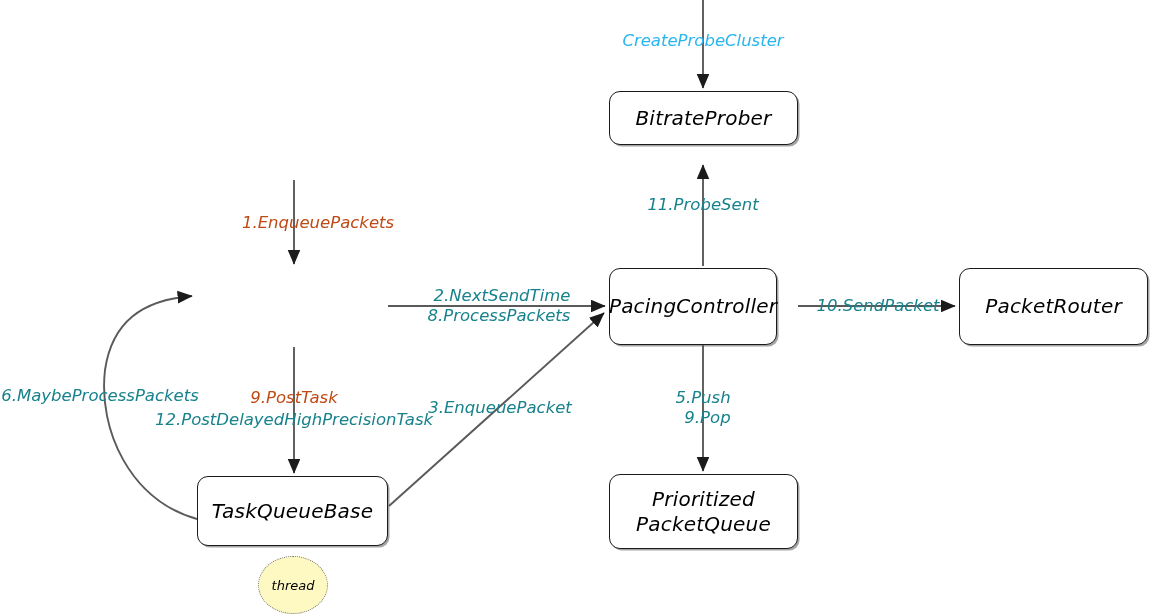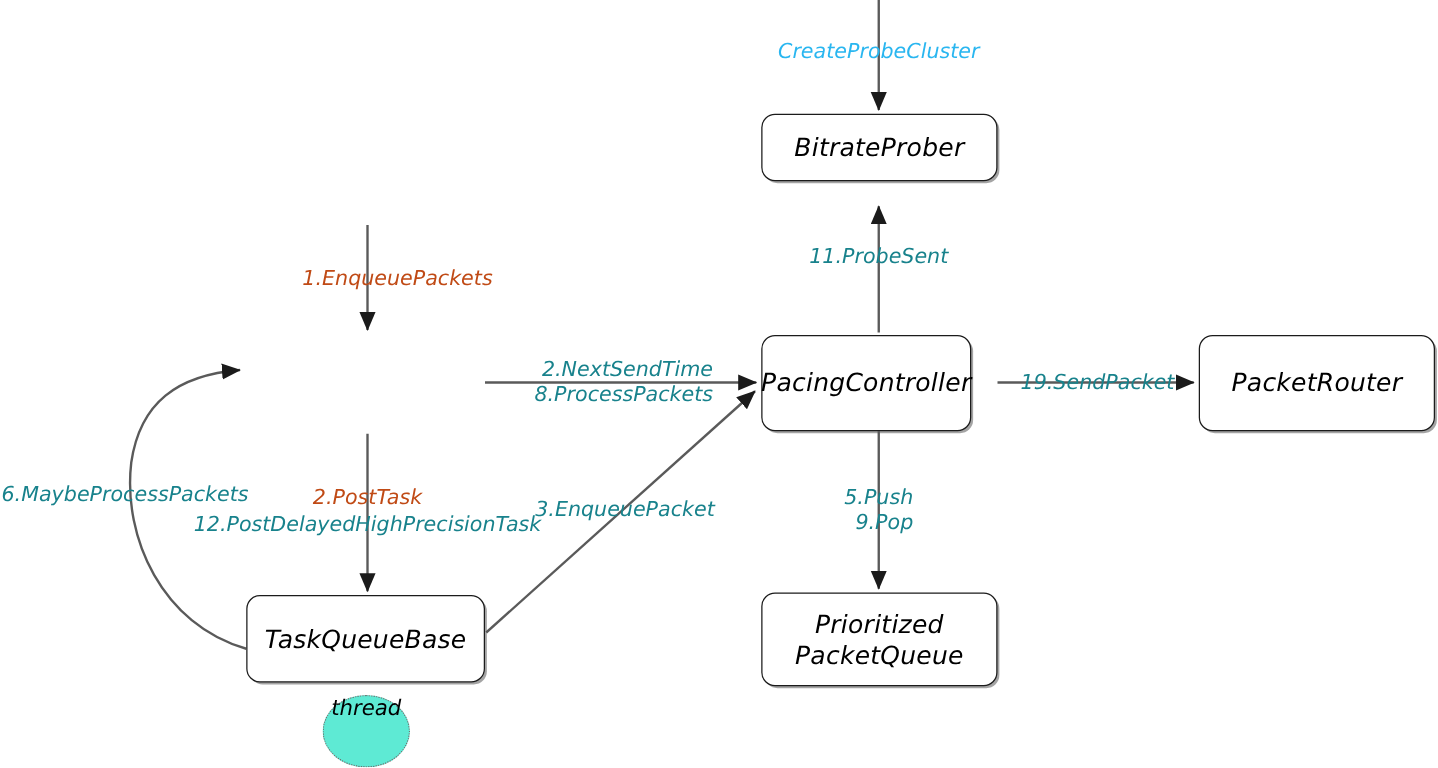--- a/index.html
+++ b/index.html
@@ -38,27 +38,28 @@
     line-height:1.22;
     letter-spacing:.2px;
     box-shadow:2px 2px 0 -0.5px rgba(90,90,90,.55);
   }
   .node span{display:block;white-space:pre-line;}
   .thread-node{
     position:absolute;
     box-sizing:border-box;
     border:1.7px dotted #6e6e6e;
     border-radius:50%;
-    background:#5eead4;
+    background:#fef9c3;
     display:flex;
+    align-items:center;
     justify-content:center;
     color:#000000;
     font-family:"DejaVu Sans", sans-serif;
     font-style:italic;
-    font-size:17px;
+    font-size:13px;
   }
   .lbl{
     position:absolute;
     font-family:"DejaVu Sans", sans-serif;
     font-style:italic;
     font-size:16.5px;
     line-height:1.22;
     white-space:nowrap;
     color:#18828c;
   }
@@ -139,34 +140,34 @@
   <div class="lbl teal center" style="left:703px;top:195px;">
     <span class="ln">11.ProbeSent</span>
   </div>
 
   <div class="lbl teal center" style="left:499px;top:286px;">
     <span class="ln">2.NextSendTime</span>
     <span class="ln">8.ProcessPackets</span>
   </div>
 
   <div class="lbl teal center" style="left:878px;top:296px;">
-    <span class="ln">19.SendPacket</span>
+    <span class="ln">10.SendPacket</span>
   </div>
 
   <div class="lbl teal center" style="left:703px;top:388px;">
     <span class="ln">5.Push</span>
     <span class="ln">9.Pop</span>
   </div>
 
   <div class="lbl teal center" style="left:100px;top:386px;">
     <span class="ln">6.MaybeProcessPackets</span>
   </div>
 
   <div class="lbl orange center" style="left:294px;top:388px;">
-    <span class="ln">2.PostTask</span>
+    <span class="ln">9.PostTask</span>
   </div>
 
   <div class="lbl teal center" style="left:294px;top:410px;">
     <span class="ln">12.PostDelayedHighPrecisionTask</span>
   </div>
 
   <div class="lbl teal center" style="left:500px;top:398px;">
     <span class="ln">3.EnqueuePacket</span>
   </div>
 

